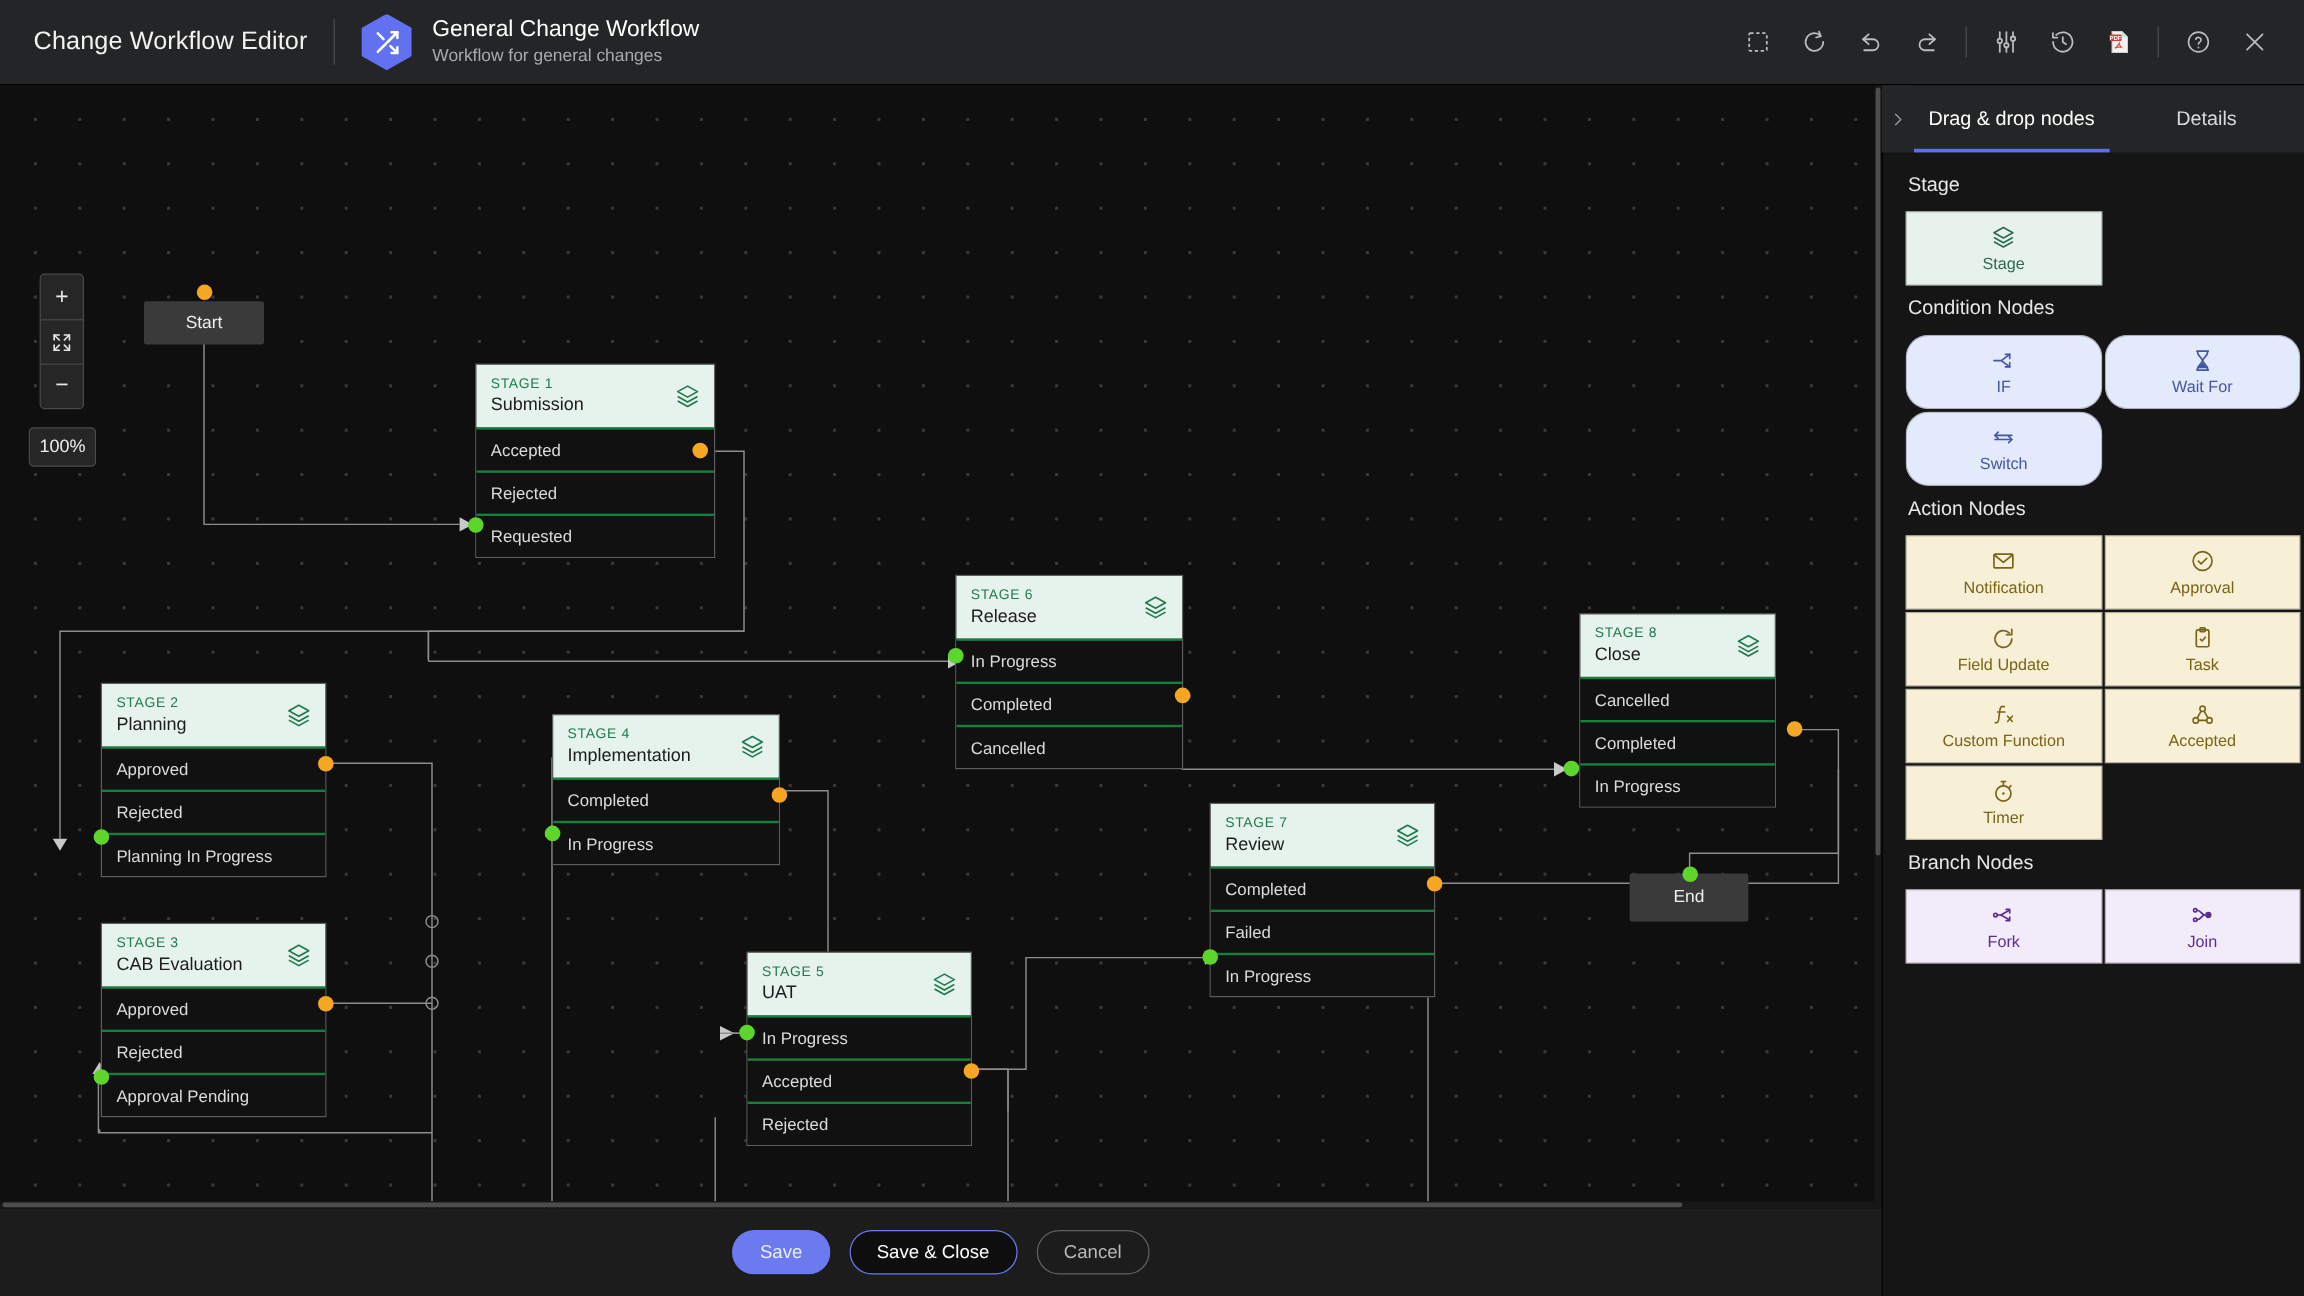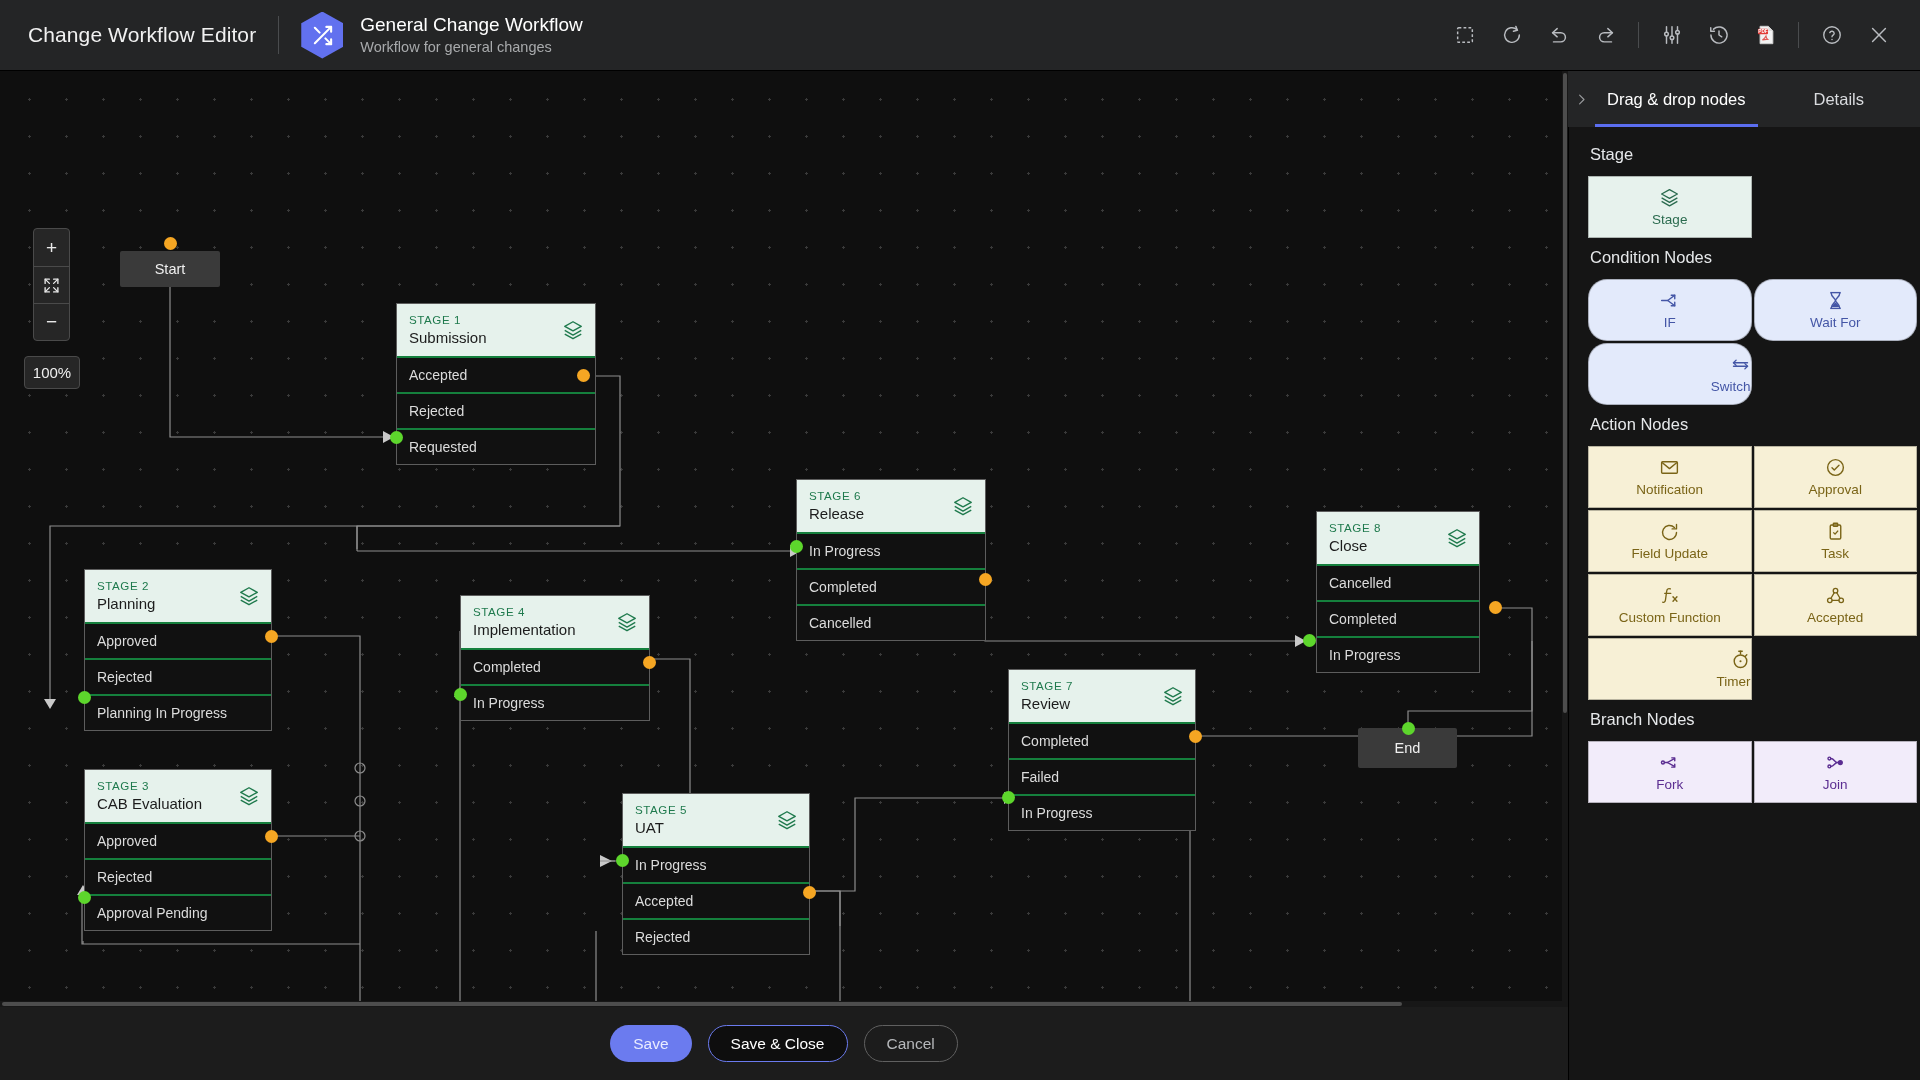--- a/index.html
+++ b/index.html
@@ -168,21 +168,21 @@
     height: 62px; display: flex; flex-direction: column;
     align-items: center; justify-content: center; gap: 4px;
     cursor: pointer; border: 1px solid rgba(0,0,0,.25);
   }
   .pal svg { width: 21px; height: 21px; display: block; }
   .pal span { font-size: 13.5px; line-height: 16px; }
   .pal.stage   { background: #e7f2ed; color: #2b6b4f; }
   .pal.cond    { background: #e3eafb; color: #4456a6; border-radius: 19px; }
   .pal.action  { background: #f7f0d6; color: #7a6417; }
   .pal.branch  { background: #f2ecfa; color: #5b2d91; }
-  .pal.full { grid-column: 1 / 2; align-items: flex-end; }
+  .pal.full { grid-column: 1 / 2; }
 
   
   .footer {
     position: absolute; left: 0; bottom: 0; width: 1568px; height: 73px;
     background: #1c1c1c;
     display: flex; align-items: center; justify-content: center; gap: 16px;
   }
   .btn {
     height: 37px; padding: 0 22px; border-radius: 19px; font-size: 15.5px;
     display: flex; align-items: center; justify-content: center; cursor: pointer;

